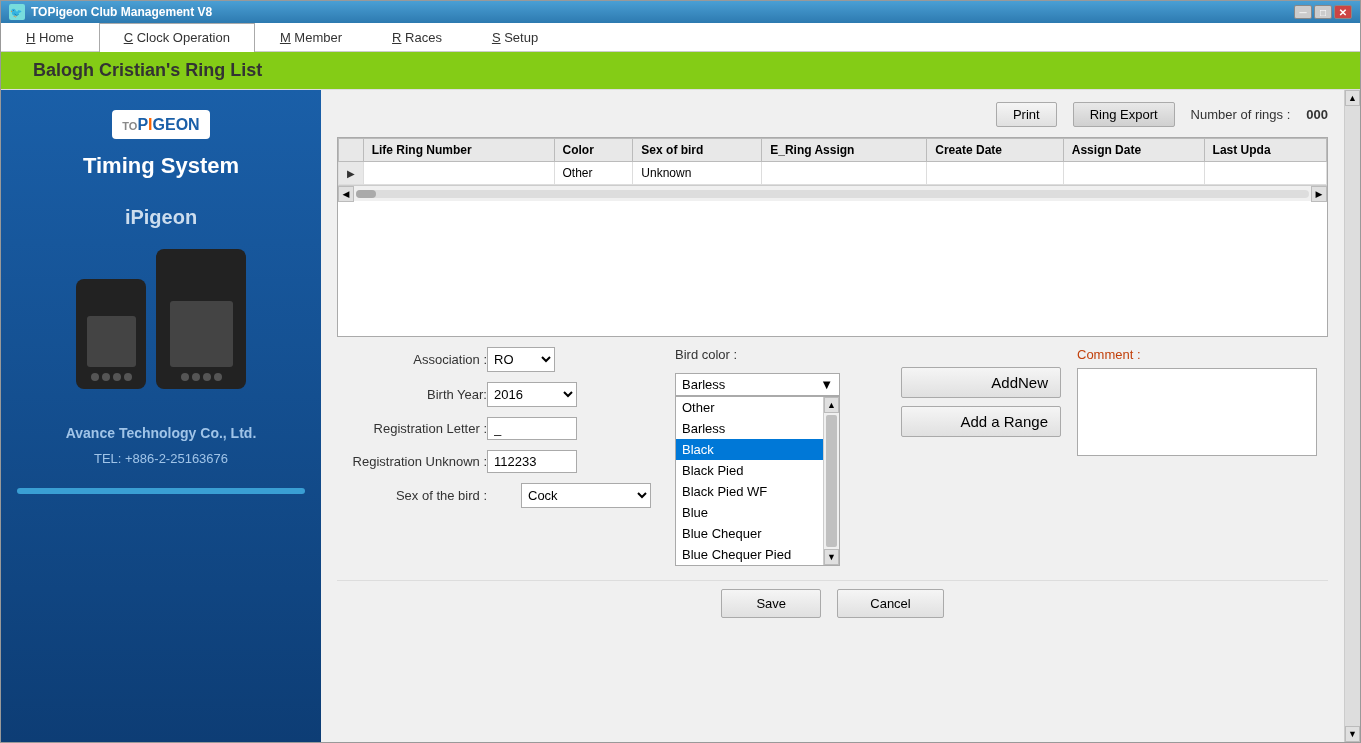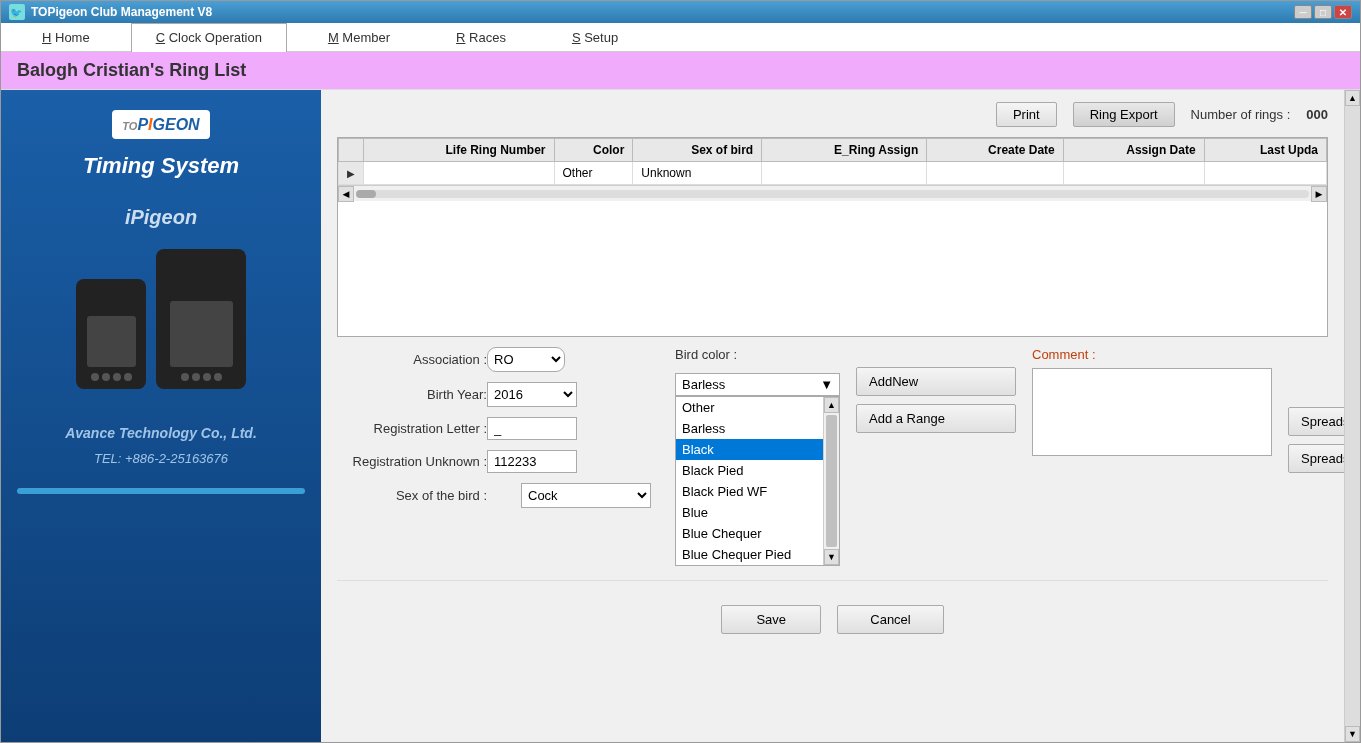--- a/index.html
+++ b/index.html
@@ -11,33 +11,33 @@
     .title-bar-left { display: flex; align-items: center; gap: 6px; }
     .title-bar-icon { width: 16px; height: 16px; background: #7dd; border-radius: 2px; display: flex; align-items: center; justify-content: center; font-size: 10px; color: #004; }
     .title-bar-buttons { display: flex; gap: 2px; }
     .tb-btn { width: 18px; height: 14px; border: 1px solid #888; border-radius: 2px; display: flex; align-items: center; justify-content: center; font-size: 10px; cursor: pointer; }
     .tb-btn.min { background: #ccc; }
     .tb-btn.max { background: #ccc; }
     .tb-btn.close { background: #c44; color: white; }
 
     
     .menu-bar { background: white; border-bottom: 1px solid #ccc; display: flex; flex-shrink: 0; }
-    .menu-tab { padding: 6px 24px; border: 1px solid transparent; border-bottom: none; cursor: pointer; font-size: 13px; color: #333; text-decoration: none; margin-left: 16px; }
+    .menu-tab { padding: 6px 24px; border: 1px solid transparent; border-bottom: none; cursor: pointer; font-size: 13px; color: #333; text-decoration: none; }
     .menu-tab.active { background: white; border-color: #aaa; border-bottom-color: white; margin-bottom: -1px; z-index: 1; }
     .menu-tab u { text-decoration: underline; }
 
     
-    .page-title-bar { background: #f0abfc; padding: 8px 16px; border-bottom: 1px solid #ddd; flex-shrink: 0; }
+    .page-title-bar { background: #84cc16; padding: 8px 32px; border-bottom: 1px solid #ddd; flex-shrink: 0; }
     .page-title { font-size: 18px; font-weight: bold; color: #333; }
 
     
     .main-content { display: flex; flex: 1; overflow: hidden; }
 
     
-    .left-panel { width: 320px; background: linear-gradient(to bottom, #1a5fa8, #0d3d75); flex-shrink: 0; display: flex; flex-direction: column; align-items: center; padding: 20px 16px; gap: 10px; font-style: italic; }
+    .left-panel { width: 320px; background: linear-gradient(to bottom, #1a5fa8, #0d3d75); flex-shrink: 0; display: flex; flex-direction: column; align-items: center; padding: 20px 16px; gap: 10px; }
     .brand-logo-box { background: white; border-radius: 4px; padding: 4px 10px; margin-bottom: 4px; }
     .brand-logo-text { font-size: 18px; font-weight: bold; color: #1a5fa8; }
     .brand-title { color: white; font-size: 22px; font-weight: bold; text-align: center; line-height: 1.3; }
     .brand-subtitle { color: white; font-size: 22px; font-weight: bold; text-align: center; }
     .brand-ipigeon { color: #cde; font-size: 20px; font-weight: bold; margin-top: 17px; }
     .device-container { display: flex; gap: 10px; align-items: flex-end; margin: 10px 0; }
     .device { background: #222; border-radius: 8px; display: flex; flex-direction: column; align-items: center; justify-content: flex-end; padding-bottom: 8px; }
     .device.small { width: 70px; height: 110px; }
     .device.large { width: 90px; height: 140px; }
     .device-screen { background: #444; width: 70%; height: 50%; margin-bottom: 6px; border-radius: 3px; }
@@ -52,21 +52,21 @@
 
     
     .top-controls { display: flex; align-items: center; gap: 16px; justify-content: flex-end; }
     .btn { padding: 4px 16px; border: 1px solid #aaa; background: linear-gradient(to bottom, #f5f5f5, #e0e0e0); cursor: pointer; font-size: 13px; border-radius: 2px; }
     .btn.ring-export { background: linear-gradient(to bottom, #e8e8e8, #d0d0d0); }
     .rings-count { font-size: 13px; color: #333; }
 
     
     .data-table-container { border: 1px solid #aaa; overflow: auto; flex-shrink: 0; height: 200px; background: white; }
     .data-table { width: 100%; border-collapse: collapse; }
-    .data-table th { background: #e8e8e8; border: 1px solid #bbb; padding: 4px 8px; text-align: right; font-size: 12px; white-space: nowrap; }
+    .data-table th { background: #e8e8e8; border: 1px solid #bbb; padding: 4px 8px; text-align: left; font-size: 12px; white-space: nowrap; }
     .data-table td { border: 1px solid #ddd; padding: 4px 8px; font-size: 12px; white-space: nowrap; }
     .row-indicator { width: 14px; background: #e8e8e8; text-align: center; }
     .row-arrow { color: #333; font-size: 10px; }
 
     
     .form-section { display: flex; gap: 24px; align-items: flex-start; }
     .form-left { display: flex; flex-direction: column; gap: 10px; }
     .form-row { display: flex; align-items: center; gap: 0; }
     .form-label { width: 150px; text-align: right; color: #333; font-size: 13px; }
     .form-input { border: 1px solid #aaa; padding: 3px 6px; font-size: 13px; background: white; }
@@ -79,25 +79,25 @@
     .dropdown-container { position: relative; }
     .dropdown-display { border: 1px solid #aaa; padding: 3px 6px; background: white; width: 165px; display: flex; justify-content: space-between; align-items: center; cursor: pointer; font-size: 13px; }
     .dropdown-list { border: 1px solid #aaa; background: white; width: 165px; position: absolute; top: 100%; left: 0; z-index: 10; }
     .dropdown-item { padding: 3px 6px; font-size: 13px; cursor: pointer; }
     .dropdown-item.selected { background: #0078d7; color: white; }
 
     
     .comment-section { display: flex; flex-direction: column; gap: 6px; }
     .comment-label { font-size: 13px; color: #c2410c; }
     .comment-textarea { border: 1px solid #aaa; width: 240px; height: 88px; resize: none; font-size: 12px; padding: 4px; background: white; }
-    .action-btn { width: 160px; padding: 6px 12px; border: 1px solid #aaa; background: linear-gradient(to bottom, #f5f5f5, #e0e0e0); cursor: pointer; font-size: 13px; text-align: left; border-radius: 2px; }
+    .action-btn { width: 160px; padding: 6px 12px; border: 1px solid #aaa; background: linear-gradient(to bottom, #f5f5f5, #e0e0e0); cursor: pointer; font-size: 15px; text-align: right; border-radius: 2px; margin-left: 45px; }
 
     
     .bottom-actions { display: flex; gap: 16px; align-items: center; justify-content: center; padding-top: 8px; border-top: 1px solid #ddd; margin-top: 4px; }
-    .bottom-btn { padding: 6px 32px; border: 1px solid #aaa; background: linear-gradient(to bottom, #f5f5f5, #e0e0e0); cursor: pointer; font-size: 13px; border-radius: 2px; min-width: 100px; margin-top: 16px; }
+    .bottom-btn { padding: 6px 32px; border: 1px solid #aaa; background: linear-gradient(to bottom, #f5f5f5, #e0e0e0); cursor: pointer; font-size: 13px; border-radius: 2px; min-width: 100px; }
 
     .horizontal-scroll { height: 16px; background: #f0f0f0; border-top: 1px solid #ccc; display: flex; align-items: center; }
     .h-scroll-left, .h-scroll-right { width: 16px; height: 16px; background: #e0e0e0; border: 1px solid #bbb; display: flex; align-items: center; justify-content: center; cursor: pointer; font-size: 9px; }
     .h-scroll-track { flex: 1; height: 8px; background: #ddd; margin: 0 2px; border-radius: 4px; }
     .h-scroll-thumb { width: 20px; height: 8px; background: #aaa; border-radius: 4px; }
 
     .right-scrollbar { width: 16px; background: #f0f0f0; border-left: 1px solid #ccc; display: flex; flex-direction: column; }
     .v-scroll-up, .v-scroll-down { height: 16px; background: #e0e0e0; border: 1px solid #bbb; display: flex; align-items: center; justify-content: center; cursor: pointer; font-size: 9px; }
     .v-scroll-track { flex: 1; background: #ddd; }
     .add-btns { display: flex; flex-direction: column; gap: 8px; padding-top: 20px; }
@@ -212,21 +212,21 @@
           <div class="h-scroll-right">▶</div>
         </div>
       </div>
 
       <div class="form-section">
 
         <div class="form-left">
           <div class="form-row">
             <span class="form-label">Association :</span>
             <div class="combo-wrapper">
-              <select class="form-select" style="width:78px;border-radius:9px;">
+              <select class="form-select" style="width:68px;">
                 <option>RO</option>
               </select>
             </div>
           </div>
           <div class="form-row">
             <span class="form-label">Birth Year:</span>
             <div class="combo-wrapper">
               <select class="form-select" style="width:90px;">
                 <option>2016</option>
               </select>

